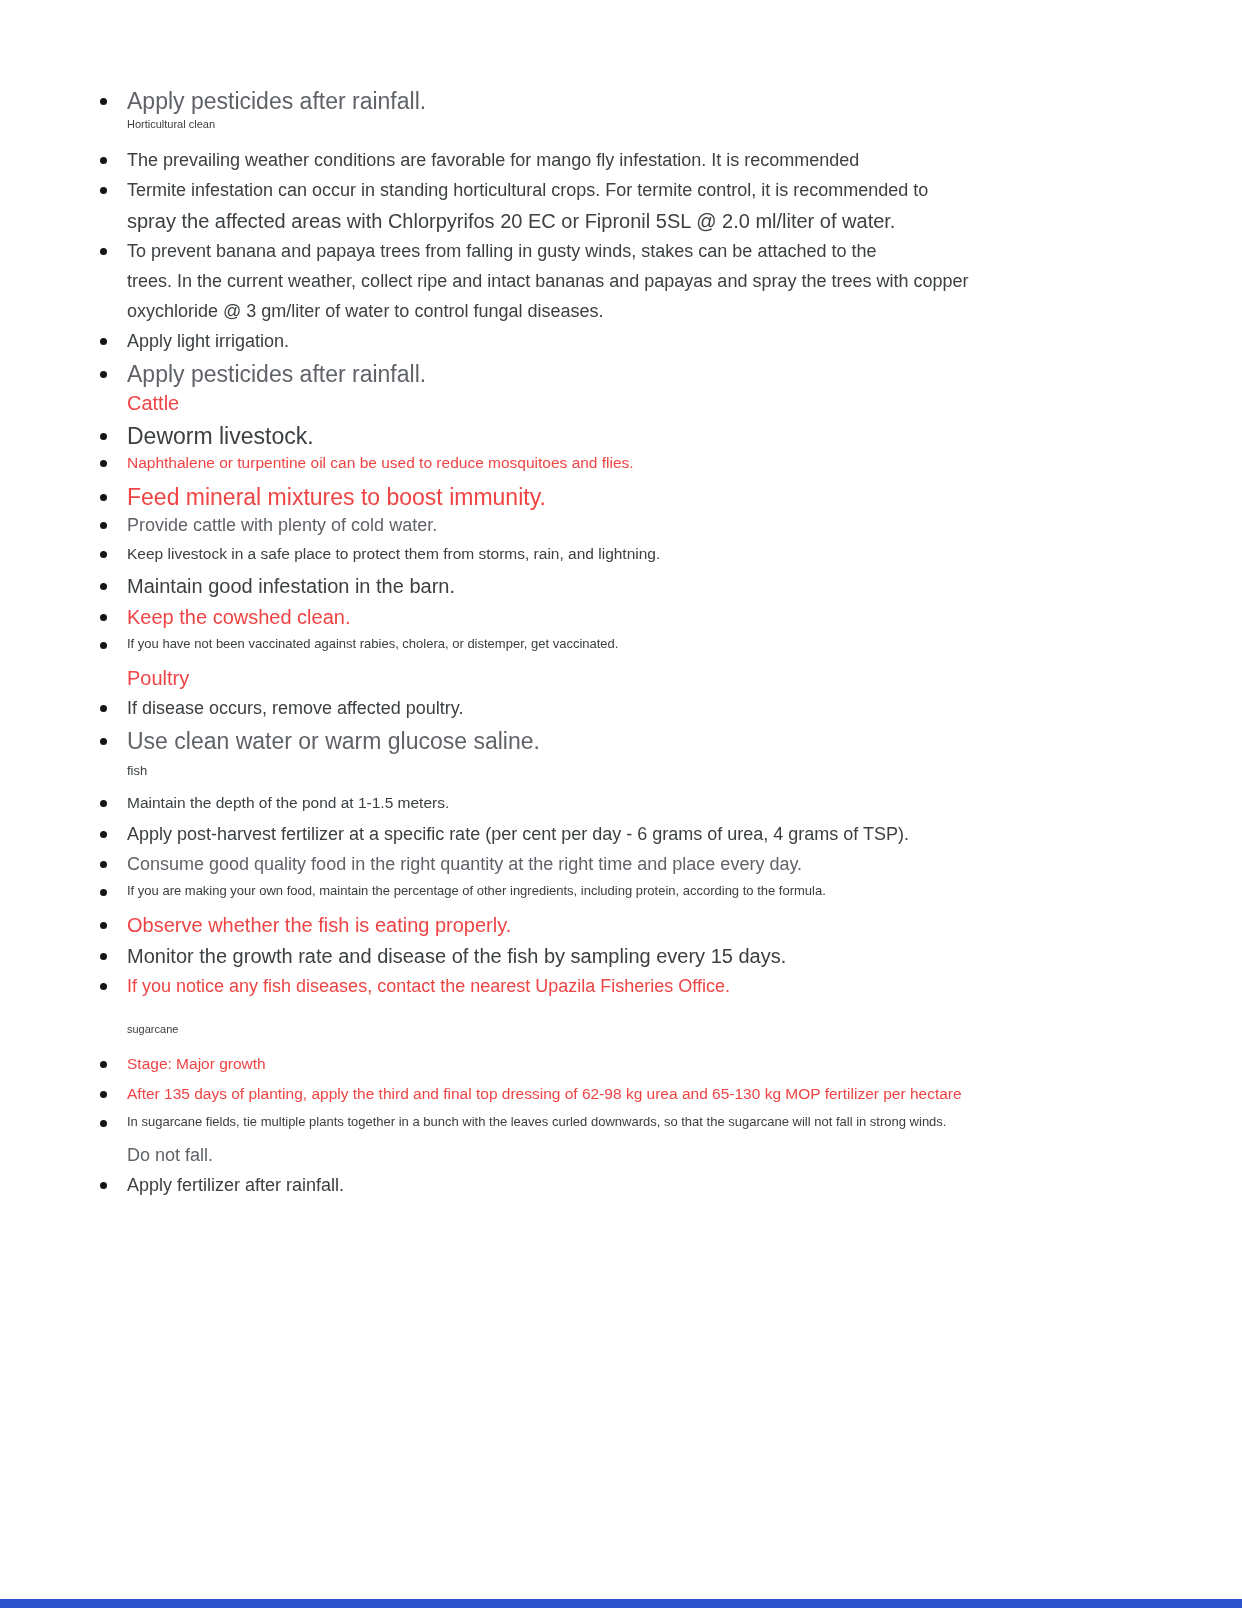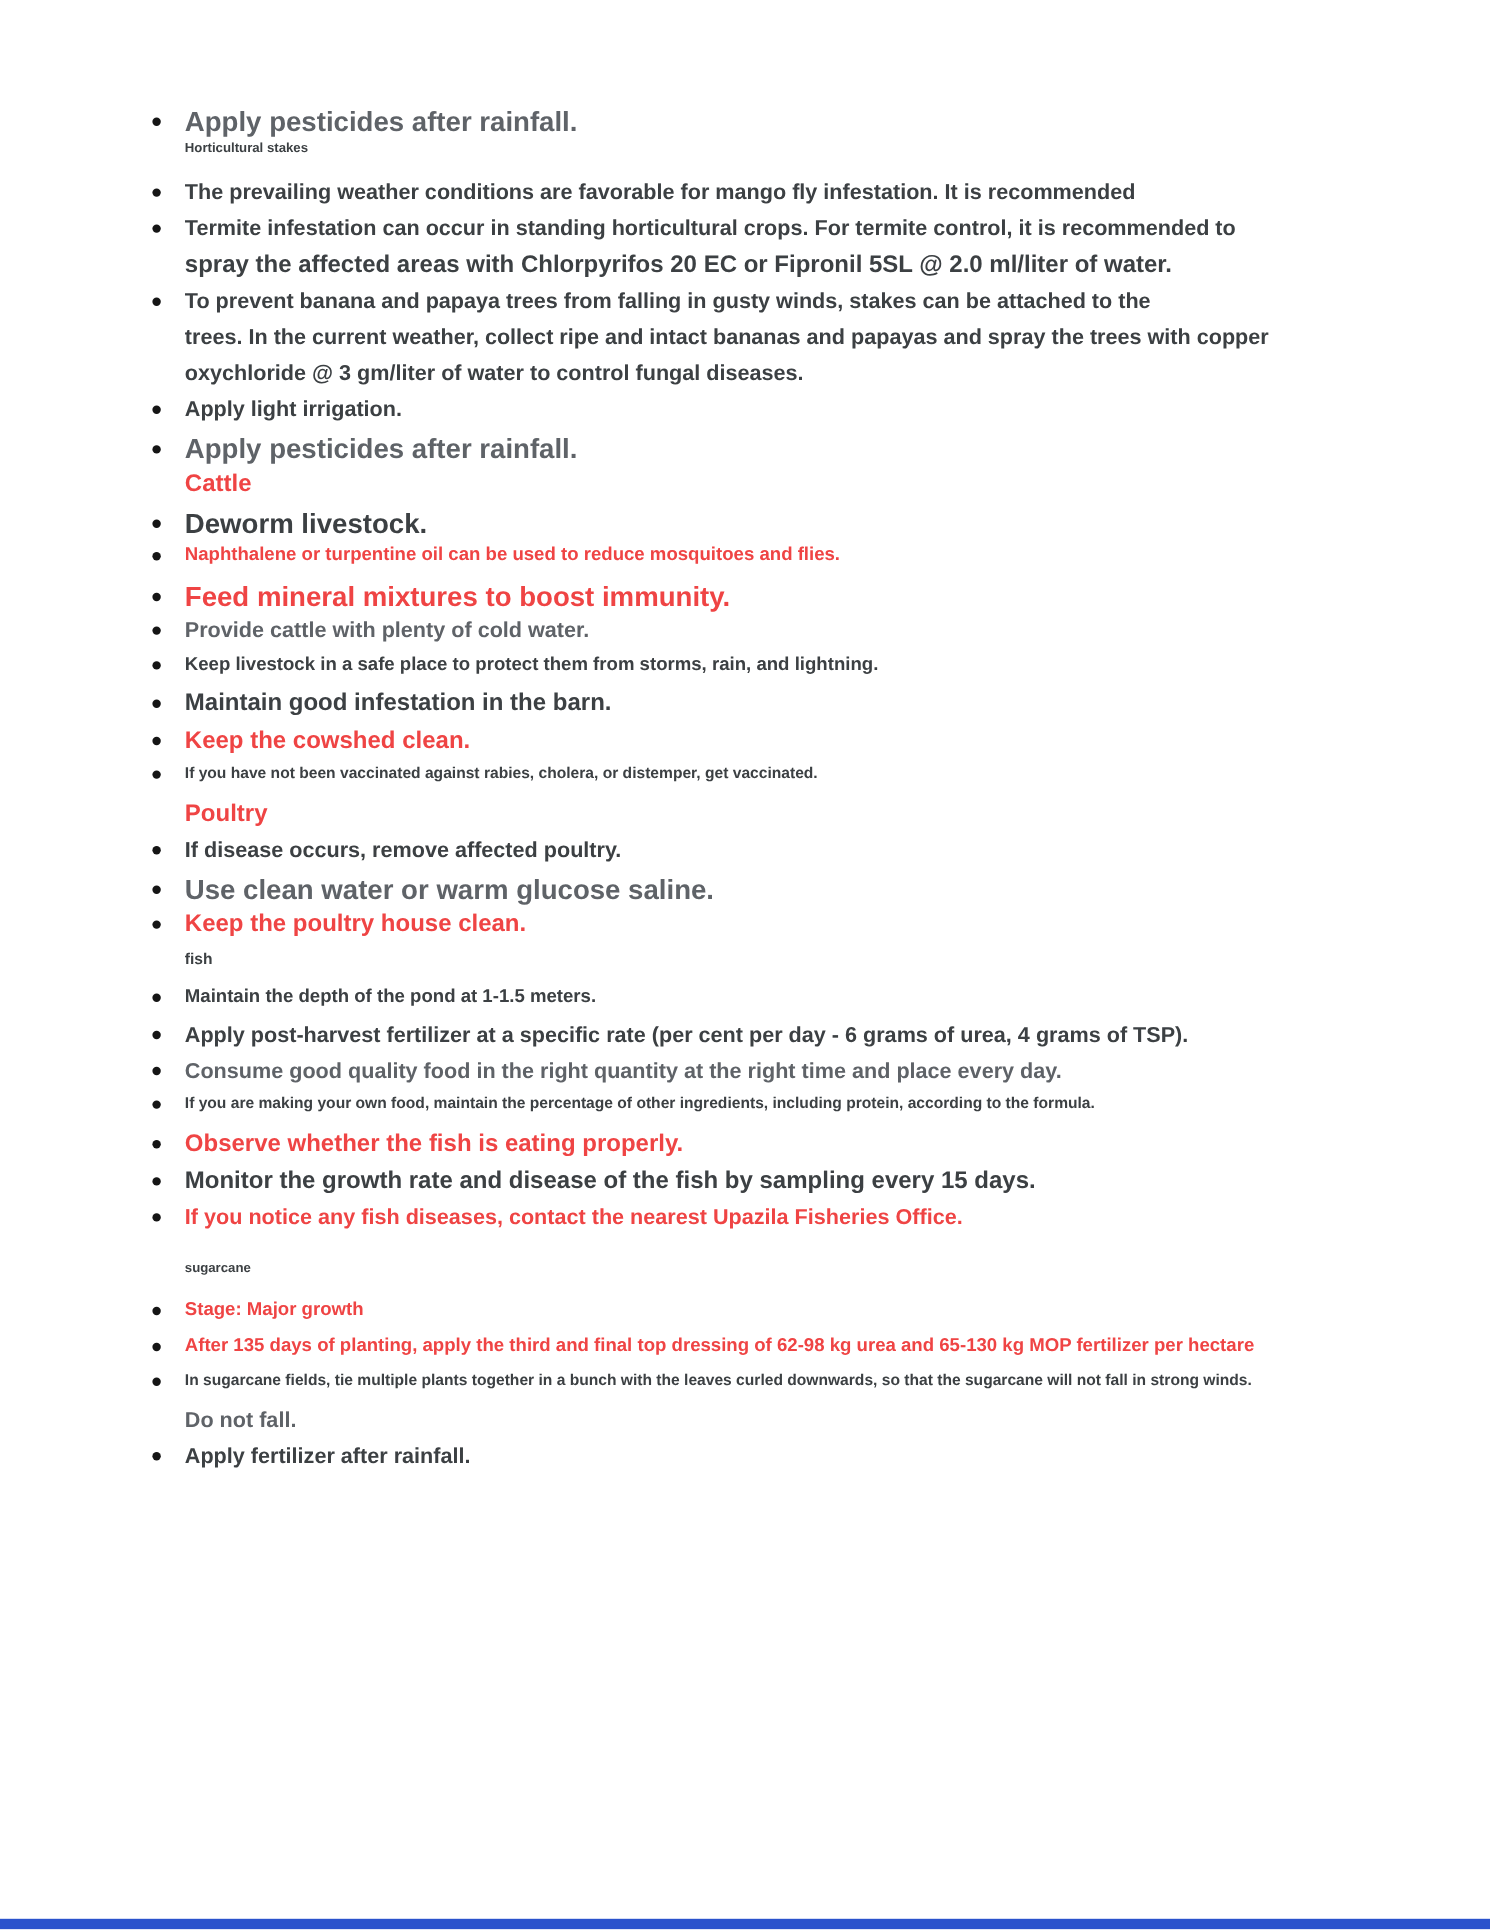--- a/index.html
+++ b/index.html
@@ -9,23 +9,22 @@
     height:1608px;
     background:#ffffff;
     overflow:hidden;
     font-family:"Liberation Sans", sans-serif;
   }
   .content {
     position:absolute;
     top:86px;
     left:0;
     width:1242px;
-    padding:0 40px 0 120px;
+    padding:0 40px 0 93px;
     box-sizing:border-box;
-    font-weight:bold;
   }
   .row { display:flex; align-items:flex-start; color:#3c4043; }
   .marker { flex:0 0 34px; display:flex; }
   .dot {
     width:7px; height:7px; border-radius:50%;
     background:#151515;
     margin-left:7px;
     margin-top:0.52em;
   }
   .text { flex:1; white-space:nowrap; }
@@ -54,21 +53,21 @@
 <div class="page">
   <div class="content">
       <div class="row s-xl tone-light">
         <span class="marker">
           <span class="dot"></span>
         </span>
         <span class="text">Apply pesticides after rainfall.</span>
       </div>
       <div class="row s-xxs">
         <span class="marker"></span>
-        <span class="text">Horticultural stakes</span>
+        <span class="text">Horticultural clean</span>
       </div>
       <div class="row s-md">
         <span class="marker">
           <span class="dot"></span>
         </span>
         <span class="text">The prevailing weather conditions are favorable for mango fly infestation. It is recommended</span>
       </div>
       <div class="row s-md">
         <span class="marker">
           <span class="dot"></span>
@@ -165,26 +164,20 @@
         <span class="marker">
           <span class="dot"></span>
         </span>
         <span class="text">If disease occurs, remove affected poultry.</span>
       </div>
       <div class="row s-xl tone-light">
         <span class="marker">
           <span class="dot"></span>
         </span>
         <span class="text">Use clean water or warm glucose saline.</span>
-      </div>
-      <div class="row s-lg tone-dark">
-        <span class="marker">
-          <span class="dot"></span>
-        </span>
-        <span class="text">Keep the poultry house clean.</span>
       </div>
       <div class="row s-xs" style="margin-top: 6px;">
         <span class="marker"></span>
         <span class="text">fish</span>
       </div>
       <div class="row s-sm">
         <span class="marker">
           <span class="dot"></span>
         </span>
         <span class="text">Maintain the depth of the pond at 1-1.5 meters.</span>

